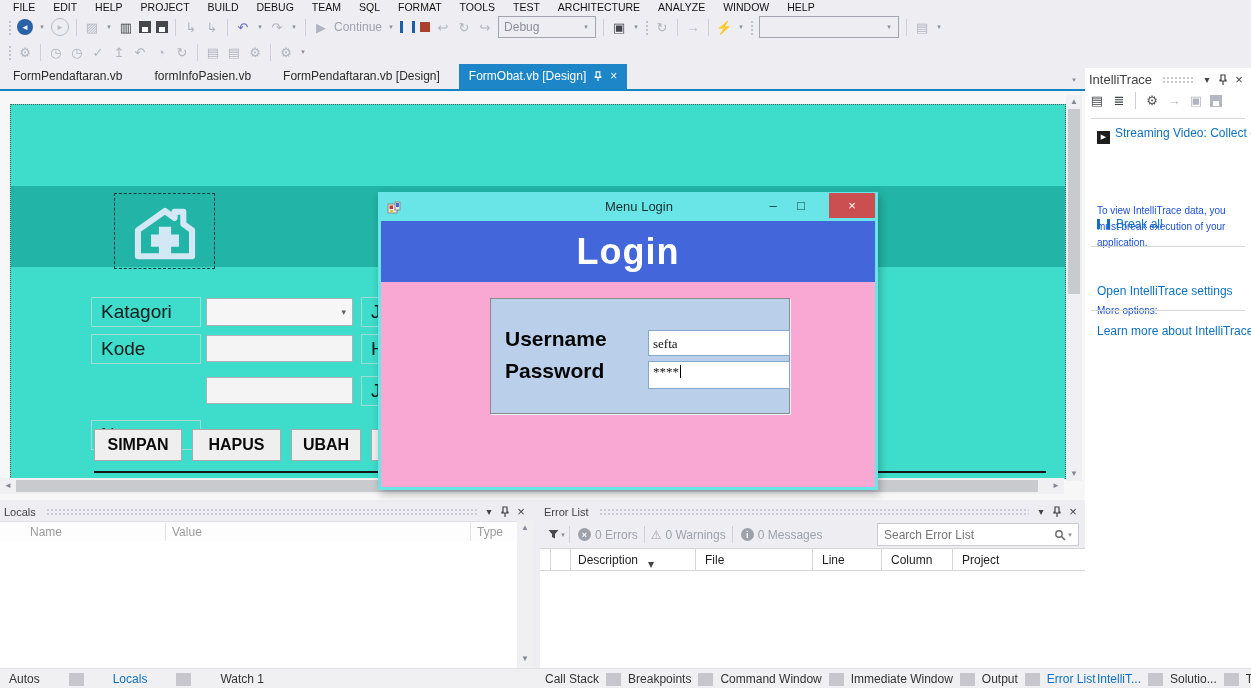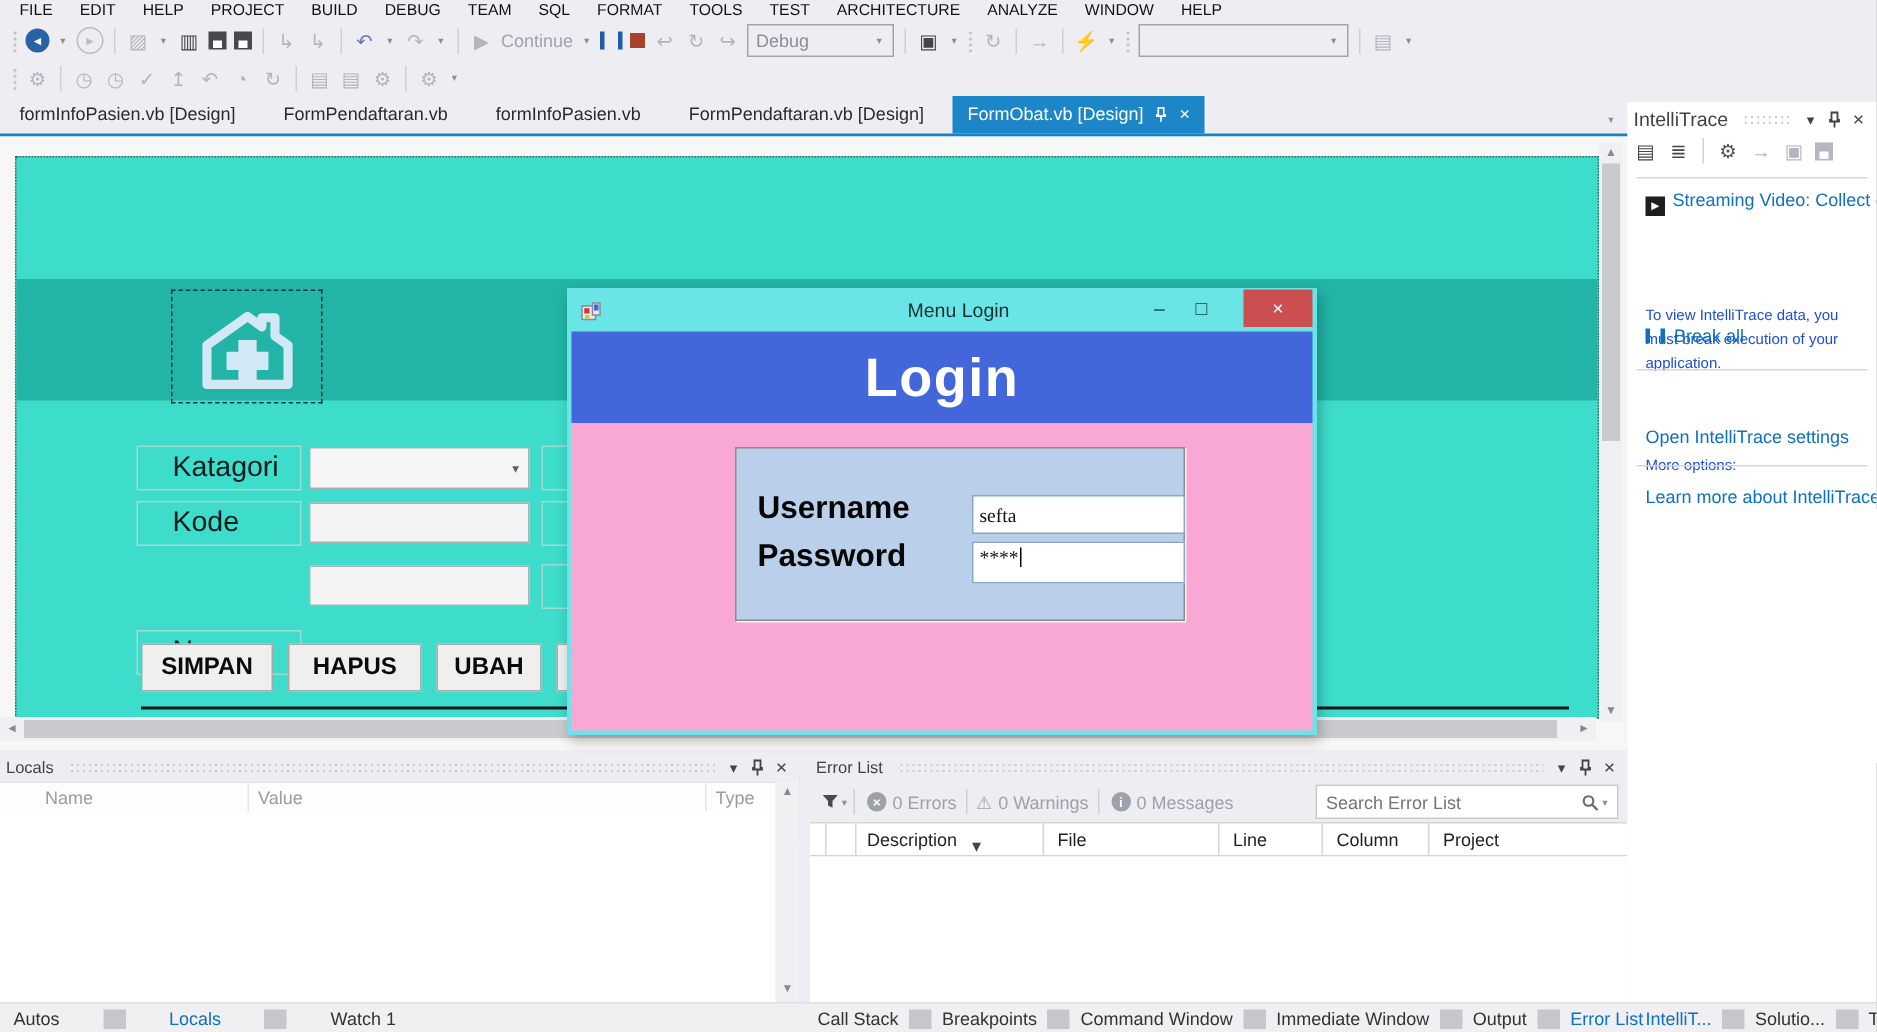--- a/index.html
+++ b/index.html
@@ -34,21 +34,21 @@
   .tab.active{background:#1c86c8;color:#fff;display:flex;align-items:center;gap:8px;padding:5px 10px 6px;}
   .blue-line{top:89px;left:0;width:1085px;height:2px;background:#1584c4;}
   
   .editor{top:91px;left:0;width:1085px;height:409px;background:#f7f7f8;}
   .form-designer{position:absolute;left:10px;top:13px;width:1054px;height:373px;background:#3edcca;
                  border:1px dotted #5a5a5a;}
   .band{position:absolute;left:0;top:81px;width:100%;height:81px;background:#22b4a6;}
   .house-box{position:absolute;left:103px;top:88px;width:99px;height:74px;border:1px dashed #123c3c;
              display:flex;align-items:center;justify-content:center;}
   .flabel{position:absolute;height:30px;border:1px solid #9fdcd4;color:#0c1c1c;font-size:19px;
-          display:flex;align-items:center;padding-left:23px;box-sizing:border-box;}
+          display:flex;align-items:center;padding-left:9px;box-sizing:border-box;}
   .ftext{position:absolute;height:27px;background:#f4f4f4;border:1px solid #aab2b5;box-sizing:border-box;}
   .fcombo{position:absolute;height:28px;background:#f6f6f6;border:1px solid #aab2b5;box-sizing:border-box;
           display:flex;align-items:center;justify-content:flex-end;padding-right:6px;color:#5a5f63;font-size:9px;}
   .fbtn{position:absolute;height:32px;background:#efefef;border:1px solid #a9a9a9;color:#0a0a0a;
         font-weight:bold;font-size:16px;display:flex;align-items:center;justify-content:center;box-sizing:border-box;}
   .grid-line{position:absolute;left:83px;top:366px;width:952px;height:2px;background:#141414;}
   
   .vscroll{top:95px;left:1066px;width:16px;height:386px;background:#f0f0f2;}
   .hscroll{top:478px;left:0px;width:1064px;height:16px;background:#f0f0f2;}
   .sb-arrow{position:absolute;font-size:8px;color:#868896;width:16px;height:14px;text-align:center;line-height:14px;}
@@ -206,21 +206,20 @@
     <span class="sep"></span>
     <span class="ti">▤</span>
     <span class="ti">▤</span>
     <span class="ti">⚙</span>
     <span class="sep"></span>
     <span class="ti">⚙</span>
     <span class="caret">▾</span>
   </div>
 
   <div class="abs tabstrip">
-    <span class="tab">formInfoPasien.vb [Design]</span>
     <span class="tab">FormPendaftaran.vb</span>
     <span class="tab">formInfoPasien.vb</span>
     <span class="tab">FormPendaftaran.vb [Design]</span>
     <span class="tab active">
       <span>FormObat.vb [Design]</span>
       <svg width="8" height="11" viewBox="0 0 8 12">
           <path d="M2 1 h4 v5 h1 v1 H1 v-1 h1 z M4 7 v4" stroke="#fff" fill="none" stroke-width="1.2"></path>
         </svg>
       <span style="font-size:12px;">×</span>
     </span>

